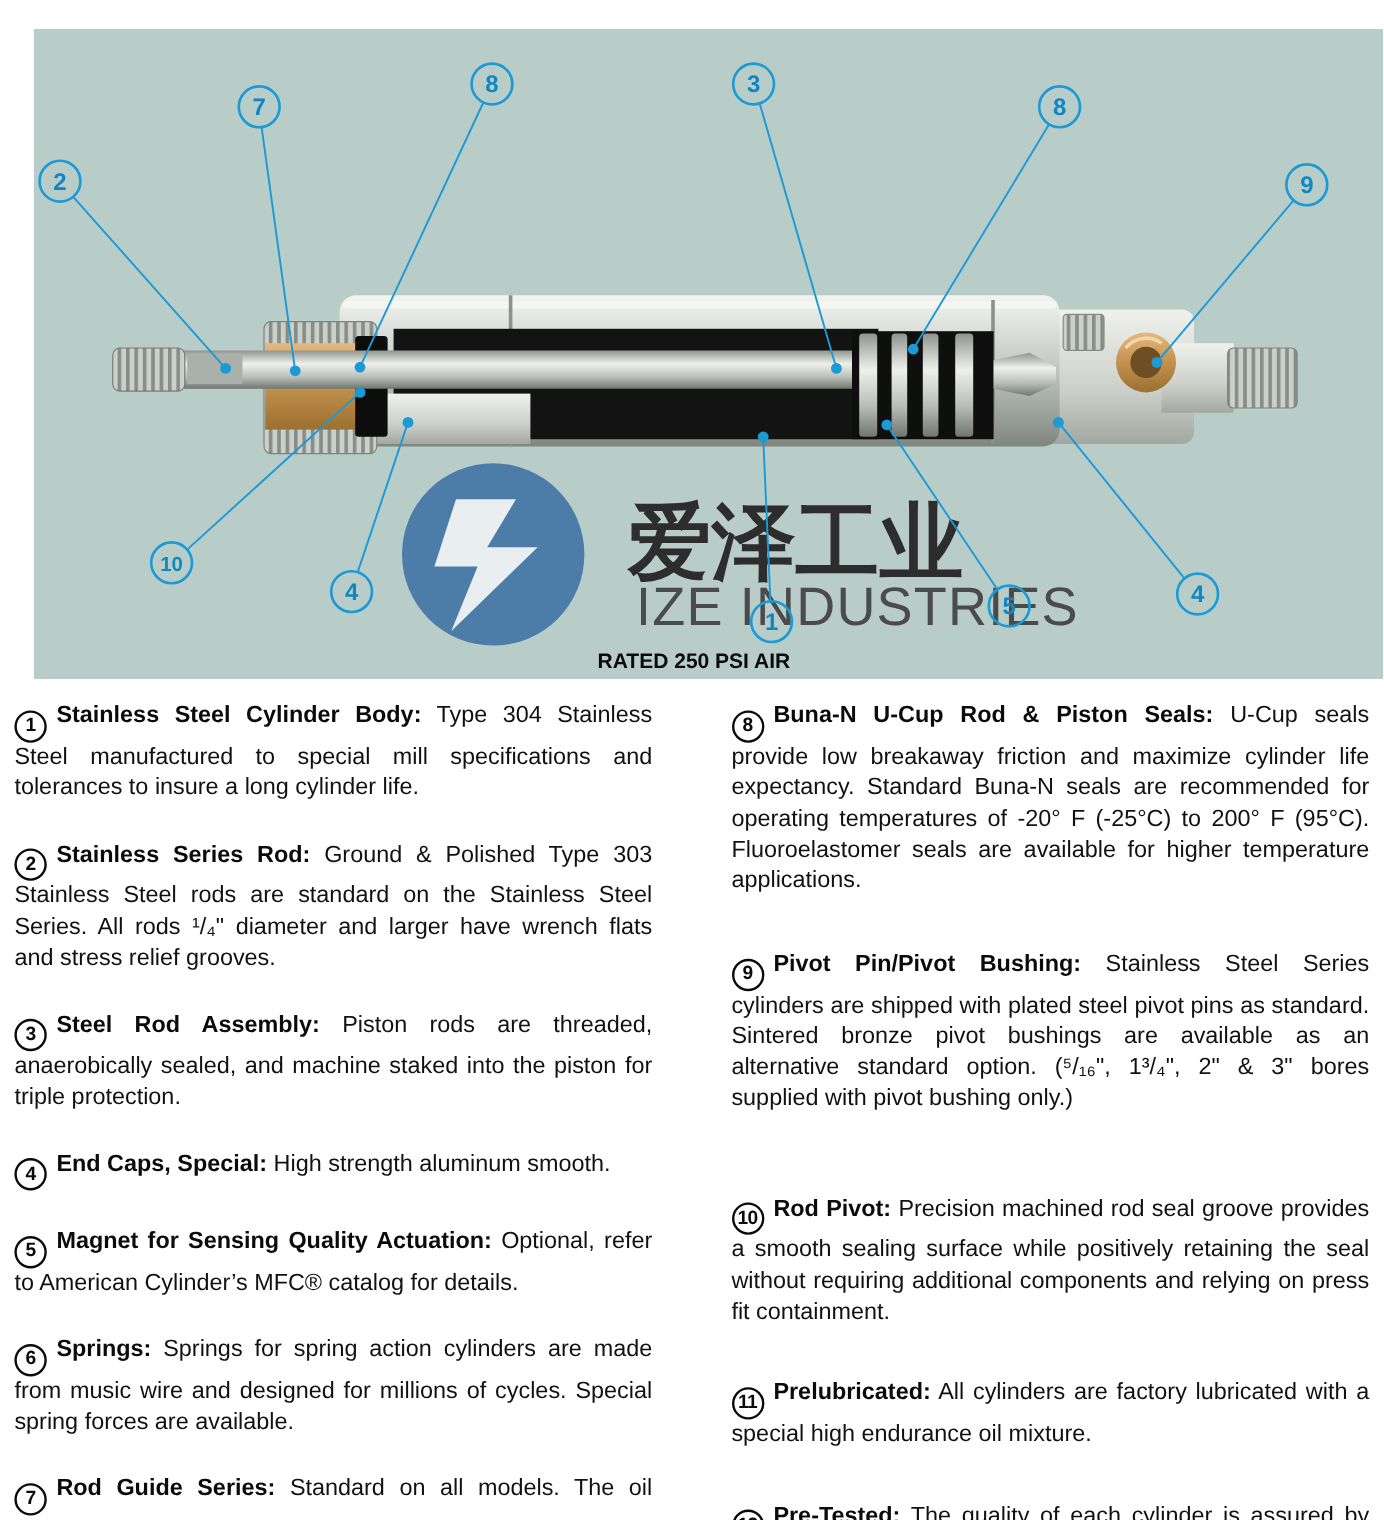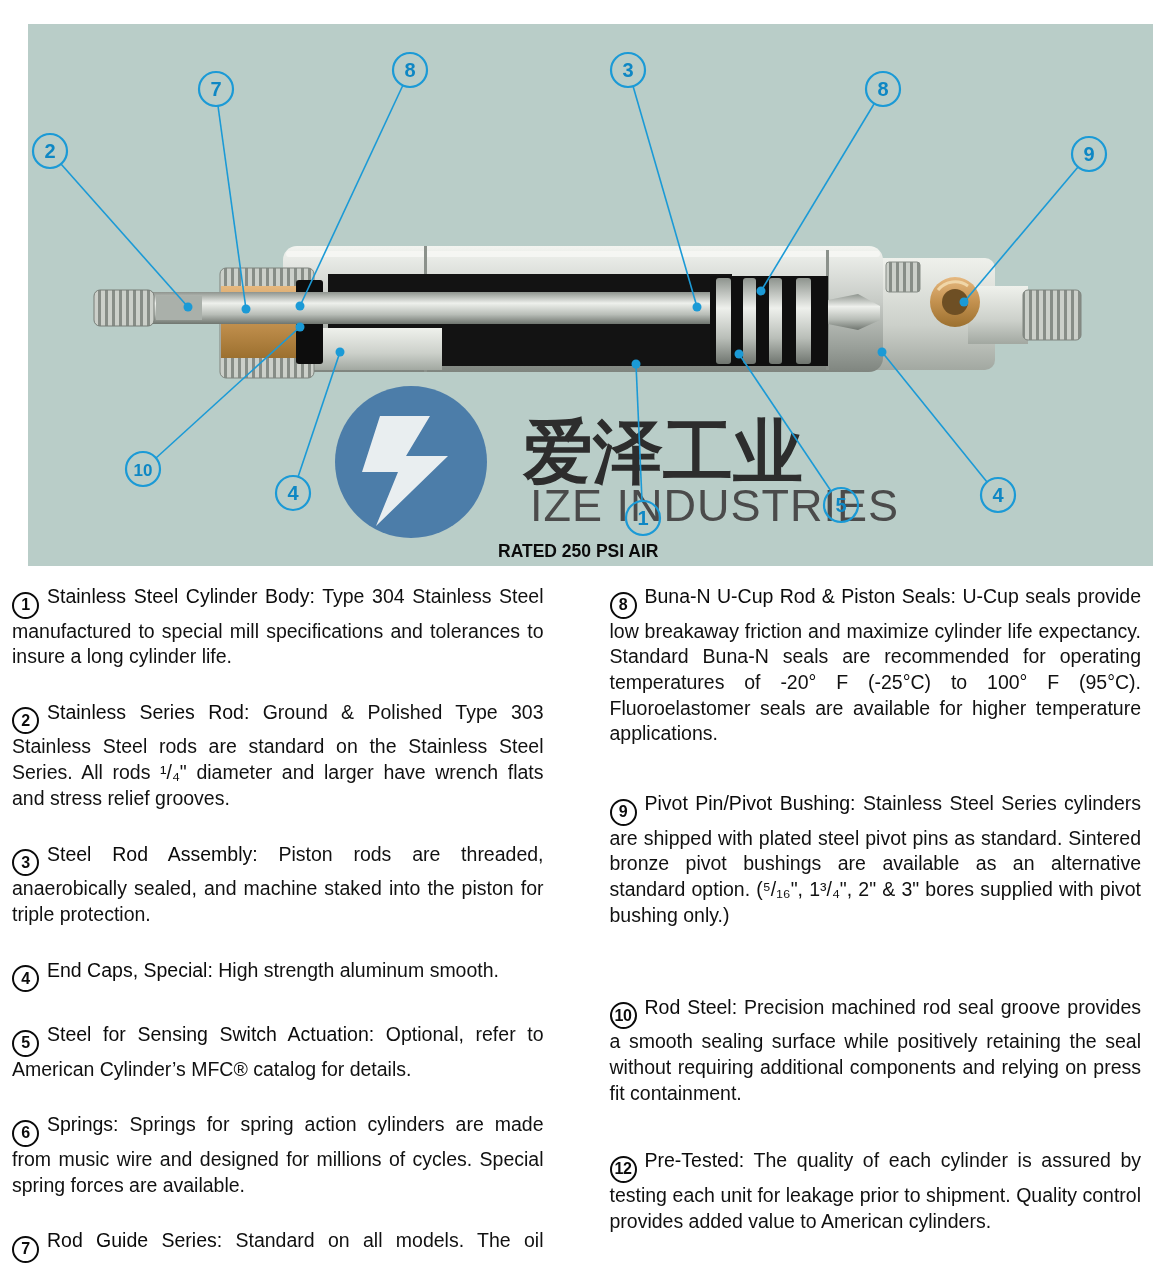--- a/index.html
+++ b/index.html
@@ -10,21 +10,21 @@
   .photo svg{display:block;width:100%;height:100%;}
   svg text{font-family:"Liberation Sans","DejaVu Sans",sans-serif;}
 
   .columns{position:absolute;left:12px;top:584px;width:1129px;display:flex;gap:66px;}
   .col{flex:1 1 0;min-width:0;}
   .item{font-size:19.5px;line-height:1.32;color:#111;text-align:justify;margin:0 0 30px 0;}
   .item .num{display:inline-flex;align-items:center;justify-content:center;
     width:27px;height:27px;border:2.2px solid #0b0b0b;border-radius:50%;
     margin-right:8px;vertical-align:-7px;box-sizing:border-box;}
   .item .numtxt{font-weight:bold;font-size:16px;line-height:1;color:#0b0b0b;letter-spacing:-0.5px;}
-  .item .title{font-weight:normal;color:#0b0b0b;}
+  .item .title{font-weight:bold;color:#0b0b0b;}
   .mb-a{margin-bottom:44px;}
   .mb-b{margin-bottom:66px;}
   .mb-c{margin-bottom:42px;}
 </style>
 </head>
 <body>
 
 <div class="page">
 
   <div class="photo">
@@ -178,44 +178,47 @@
       <p class="item"><span class="num">
             <span class="numtxt">3</span>
           </span><b class="title">Steel Rod Assembly:</b> <span>Piston rods are threaded, anaerobically sealed, and machine staked into the piston for triple protection.</span></p>
 
       <p class="item"><span class="num">
             <span class="numtxt">4</span>
           </span><b class="title">End Caps, Special:</b> <span>High strength aluminum smooth.</span></p>
 
       <p class="item"><span class="num">
             <span class="numtxt">5</span>
-          </span><b class="title">Steel for Sensing Switch Actuation:</b> <span>Optional, refer to American Cylinder’s MFC® catalog for details.</span></p>
+          </span><b class="title">Magnet for Sensing Quality Actuation:</b> <span>Optional, refer to American Cylinder’s MFC® catalog for details.</span></p>
 
       <p class="item"><span class="num">
             <span class="numtxt">6</span>
           </span><b class="title">Springs:</b> <span>Springs for spring action cylinders are made from music wire and designed for millions of cycles. Special spring forces are available.</span></p>
 
       <p class="item"><span class="num">
             <span class="numtxt">7</span>
           </span><b class="title">Rod Guide Series:</b> <span>Standard on all models. The oil impregnated sintered bronze bushing increases the life of the cylinder rod and provides a non-abrasive bearing surface.</span></p>
     </div>
 
     <div class="col">
       <p class="item mb-a"><span class="num">
             <span class="numtxt">8</span>
-          </span><b class="title">Buna-N U-Cup Rod &amp; Piston Seals:</b> <span>U-Cup seals provide low breakaway friction and maximize cylinder life expectancy. Standard Buna-N seals are recommended for operating temperatures of -20° F (-25°C) to 100° F (95°C). Fluoroelastomer seals are available for higher temperature applications.</span></p>
+          </span><b class="title">Buna-N U-Cup Rod &amp; Piston Seals:</b> <span>U-Cup seals provide low breakaway friction and maximize cylinder life expectancy. Standard Buna-N seals are recommended for operating temperatures of -20° F (-25°C) to 200° F (95°C). Fluoroelastomer seals are available for higher temperature applications.</span></p>
 
       <p class="item mb-b"><span class="num">
             <span class="numtxt">9</span>
           </span><b class="title">Pivot Pin/Pivot Bushing:</b> <span>Stainless Steel Series cylinders are shipped with plated steel pivot pins as standard. Sintered bronze pivot bushings are available as an alternative standard option. (⁵/₁₆", 1³/₄", 2" &amp; 3" bores supplied with pivot bushing only.)</span></p>
 
       <p class="item mb-c"><span class="num">
             <span class="numtxt">10</span>
-          </span><b class="title">Rod Steel:</b> <span>Precision machined rod seal groove provides a smooth sealing surface while positively retaining the seal without requiring additional components and relying on press fit containment.</span></p>
-
+          </span><b class="title">Rod Pivot:</b> <span>Precision machined rod seal groove provides a smooth sealing surface while positively retaining the seal without requiring additional components and relying on press fit containment.</span></p>
+
+      <p class="item mb-c"><span class="num">
+            <span class="numtxt">11</span>
+          </span><b class="title">Prelubricated:</b> <span>All cylinders are factory lubricated with a special high endurance oil mixture.</span></p>
 
       <p class="item"><span class="num">
             <span class="numtxt">12</span>
           </span><b class="title">Pre-Tested:</b> <span>The quality of each cylinder is assured by testing each unit for leakage prior to shipment. Quality control provides added value to American cylinders.</span></p>
     </div>
 
   </div>
 </div>
 
 </body></html>

